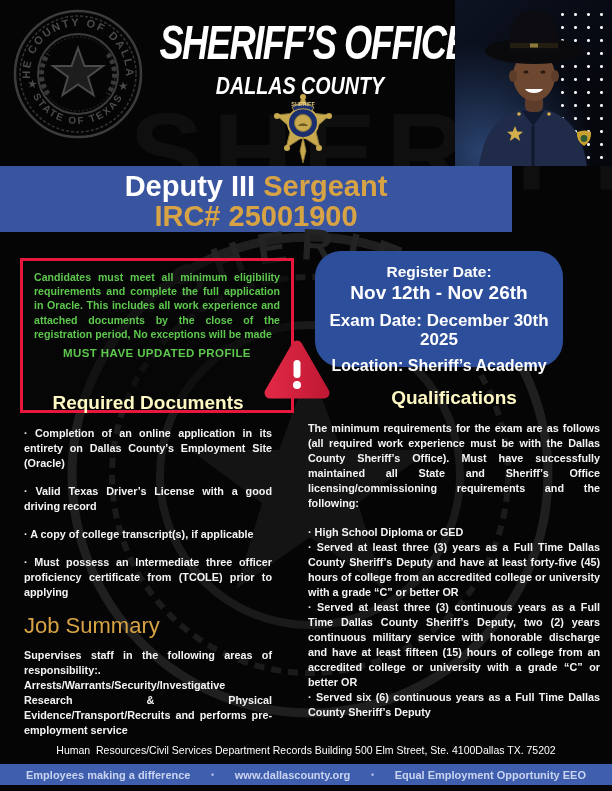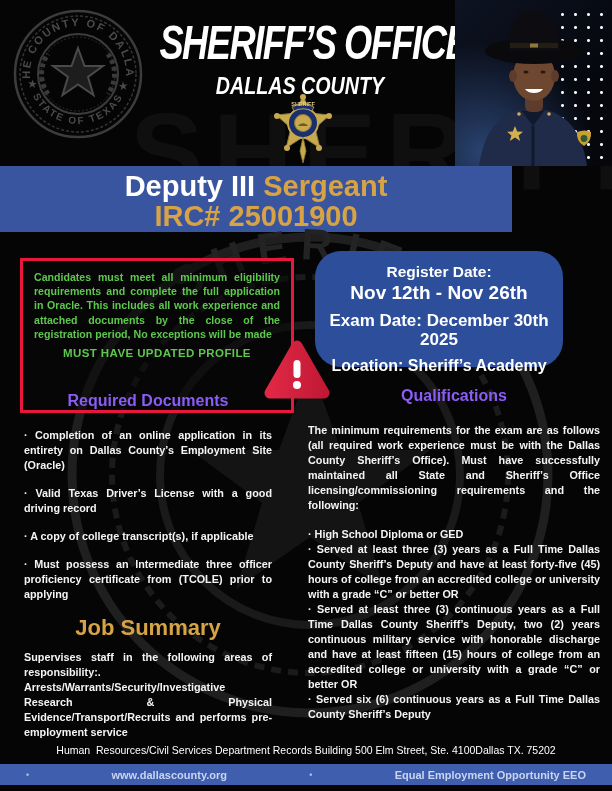--- a/index.html
+++ b/index.html
@@ -54,25 +54,25 @@
          padding-top:12px;}
   .d1{font-size:15.5px;line-height:17px;}
   .d2{font-size:19px;line-height:22px;margin-top:2px;}
   .d3{font-size:17px;line-height:19px;margin-top:7px;}
   .d4{font-size:16px;line-height:18px;margin-top:8px;}
 
   
   .col{position:absolute;color:#f4f4f4;}
   .col-l{left:24px;top:392px;width:248px;}
   .col-r{left:308px;top:387px;width:292px;}
-  .sec-h{margin:0 0 18px 0;text-align:center;color:#8b5cf6;font-size:16px;font-weight:bold;}
+  .sec-h{margin:0 0 12px 0;text-align:center;color:#fef9c3;font-size:19px;font-weight:bold;}
   .doc-item{margin:0 0 13px 0;font-size:10.8px;font-weight:bold;line-height:15px;text-align:justify;}
   .q-intro{margin:0 0 14px 0;font-size:10.8px;font-weight:bold;line-height:15px;text-align:justify;}
   .q-item{margin:0;font-size:10.8px;font-weight:bold;line-height:15px;text-align:justify;}
-  .js-h{margin:12px 0 9px 0;text-align:center;color:#d7a345;font-size:22px;font-weight:bold;}
+  .js-h{margin:12px 0 9px 0;text-align:left;color:#d7a345;font-size:22px;font-weight:normal;}
   .js-body{margin:0;font-size:10.8px;font-weight:bold;line-height:15px;text-align:justify;}
 
   
   .address{position:absolute;left:0;top:744px;width:612px;text-align:center;color:#fff;
            font-size:10.5px;white-space:pre-wrap;}
   .fbar{position:absolute;left:0;top:764px;width:612px;height:21px;background:#3f5fae;
         box-sizing:border-box;display:flex;align-items:center;justify-content:space-between;
         padding:0 26px;color:#c9d4f0;font-size:11px;font-weight:bold;}
   .fsep{color:#aebde6;font-size:9px;}
   .flink{color:#c9d4f0;text-decoration:none;}
@@ -225,19 +225,20 @@
         <p class="q-item">· High School Diploma or GED</p>
         <p class="q-item">· Served at least three (3) years as a Full Time Dallas County Sheriff’s Deputy and have at least forty-five (45) hours of college from an accredited college or university with a grade “C” or better OR</p>
         <p class="q-item">· Served at least three (3) continuous years as a Full Time Dallas County Sheriff’s Deputy, two (2) years continuous military service with honorable discharge and have at least fifteen (15) hours of college from an accredited college or university with a grade “C” or better OR</p>
         <p class="q-item">· Served six (6) continuous years as a Full Time Dallas County Sheriff’s Deputy</p>
       </div>
   </section>
 
   <div class="address">Human  Resources/Civil Services Department Records Building 500 Elm Street, Ste. 4100Dallas TX. 75202</div>
 
   <div class="fbar">
+    <span>Employees making a difference</span>
     <span class="fsep">•</span>
     <a class="flink" href="#">www.dallascounty.org</a>
     <span class="fsep">•</span>
     <span>Equal Employment Opportunity EEO</span>
   </div>
 
 </div>
 
 </body></html>

